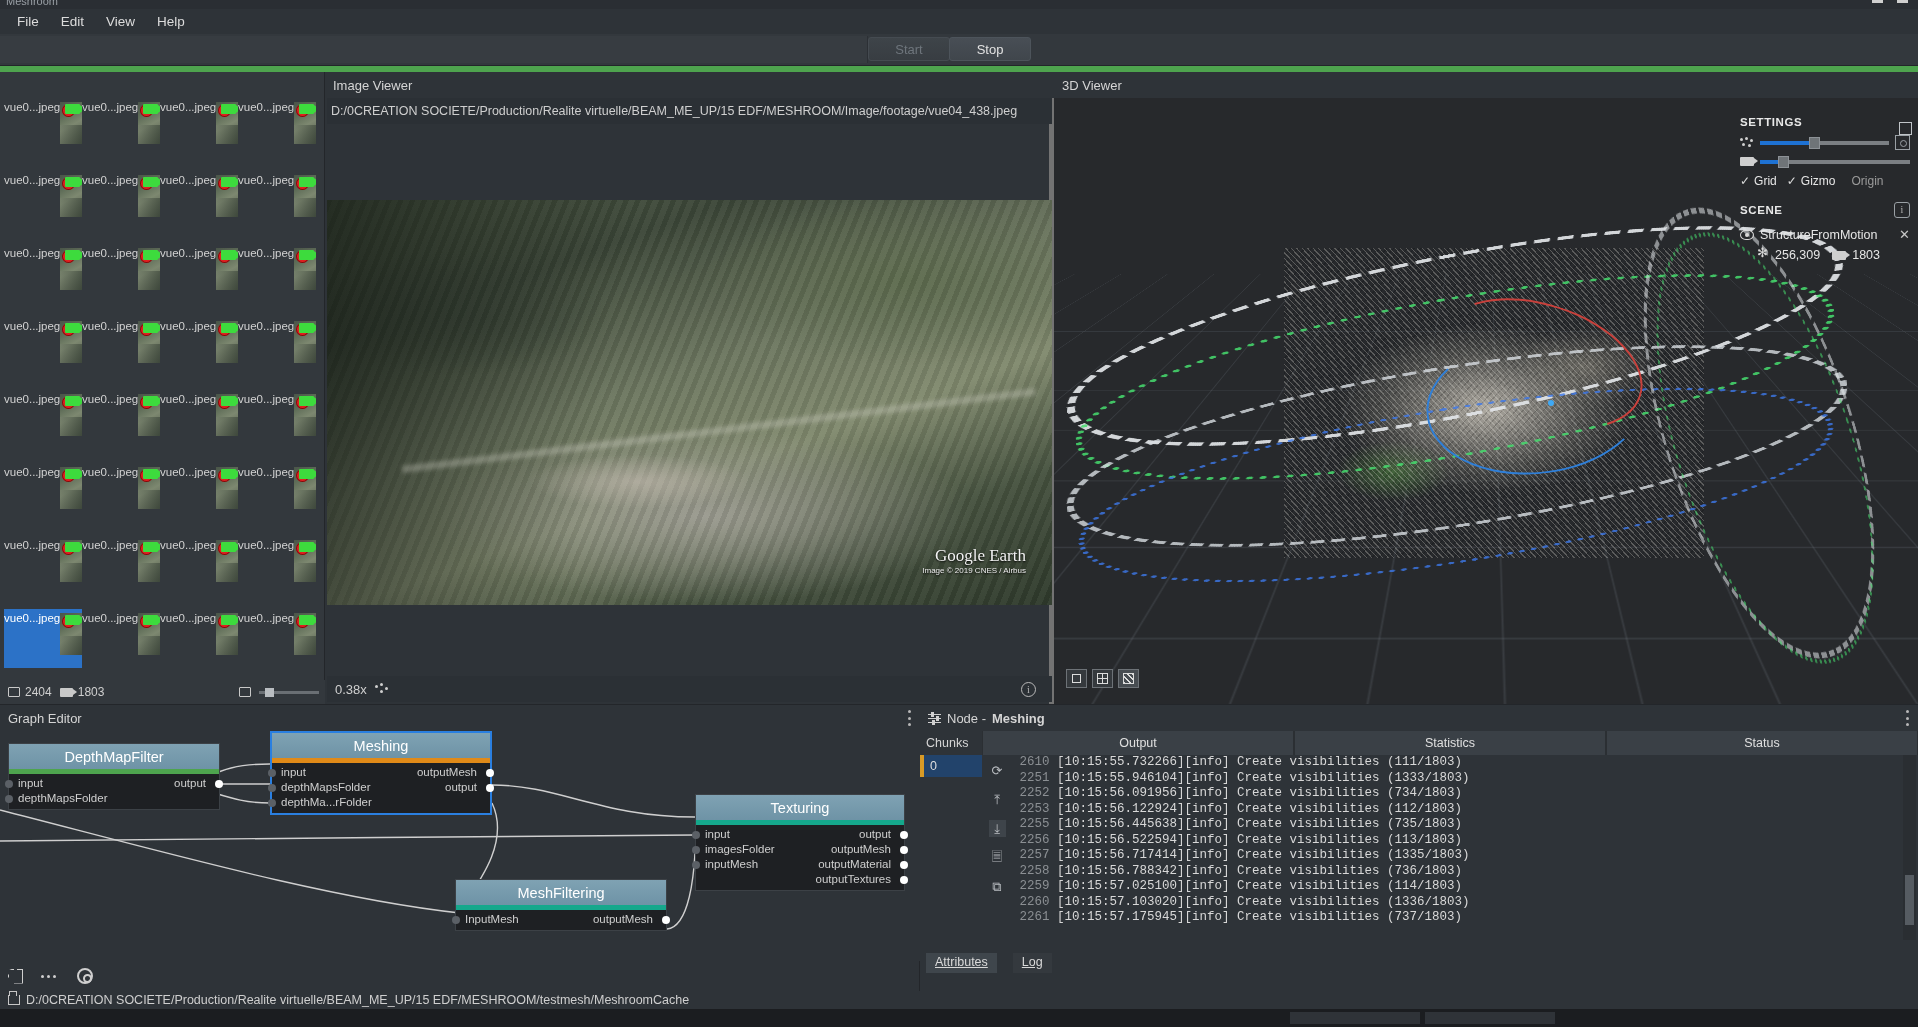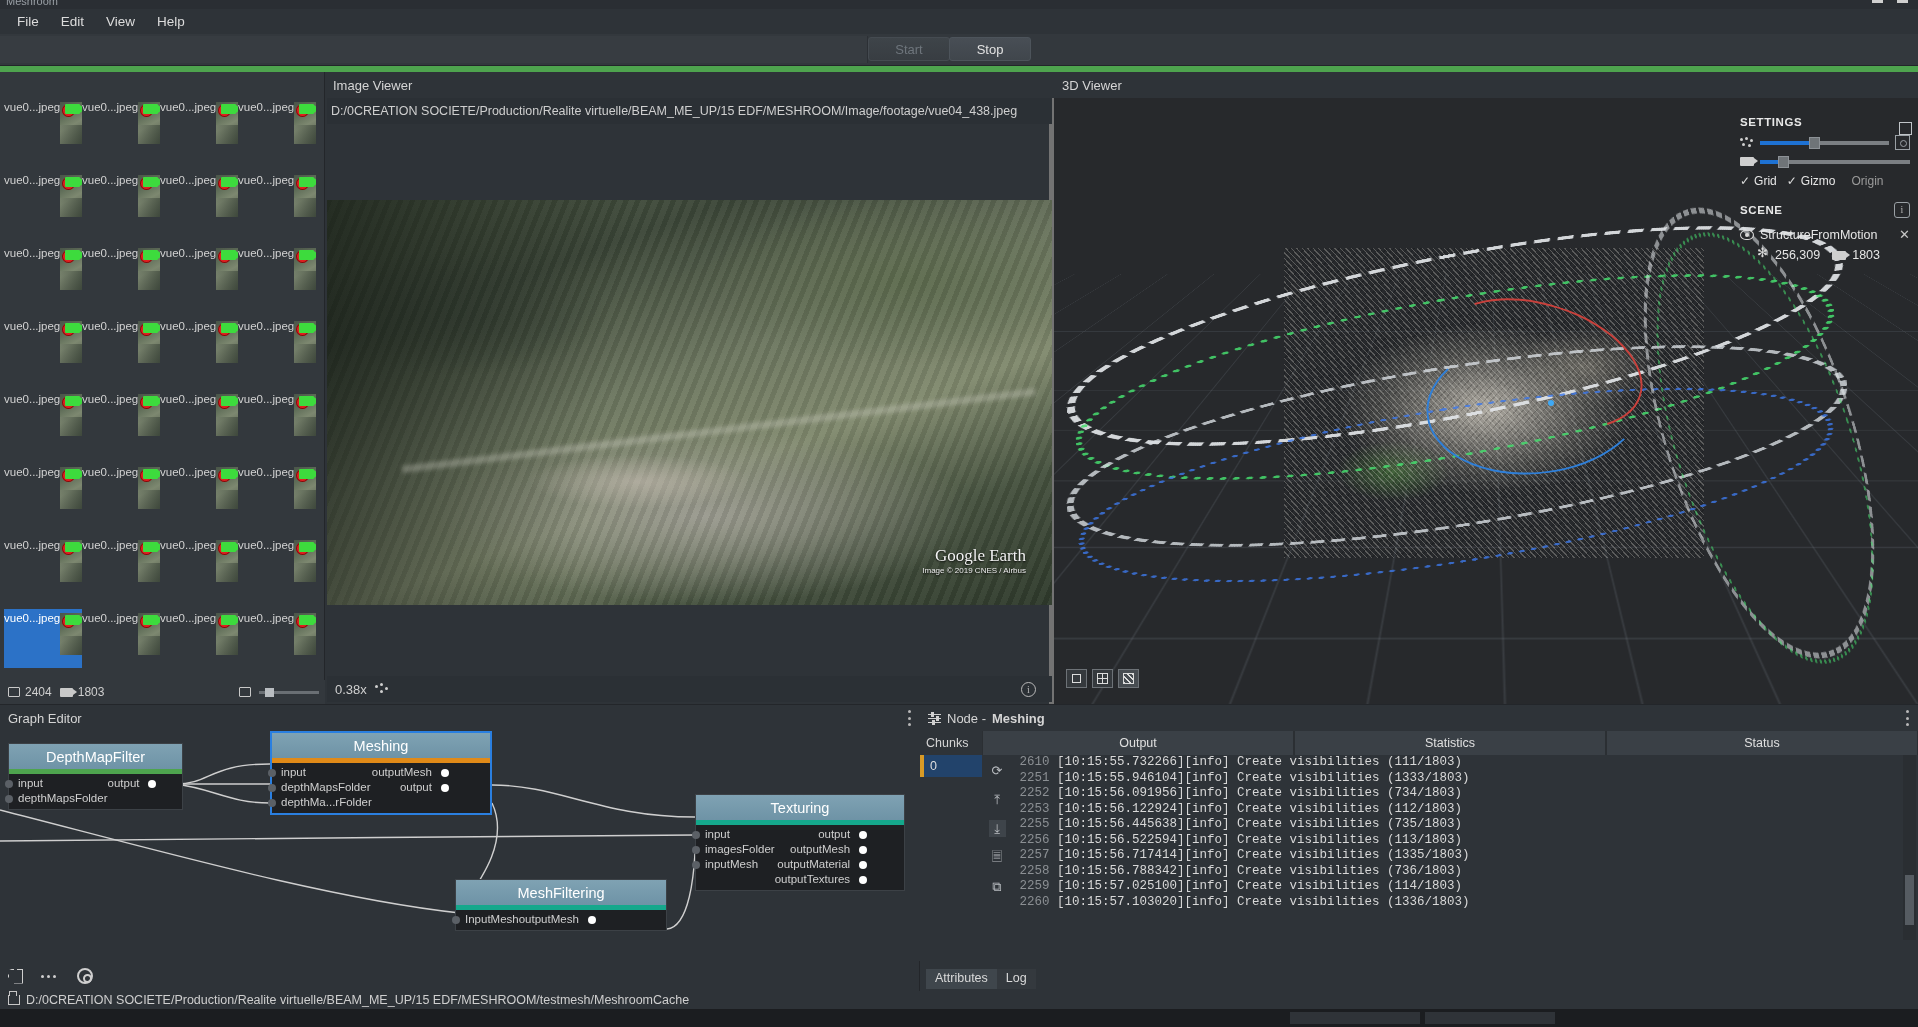--- a/index.html
+++ b/index.html
@@ -175,21 +175,21 @@
 
   
   #graph-panel{ position:absolute; left:0; top:704px; width:920px; height:287px; background:#2e3338; border-right:1px solid #23262a; border-top:1px solid #23262a; }
   #graph-hdr{ left:0; top:0; width:920px; }
   #graph-canvas{ position:absolute; left:0; top:26px; width:920px; height:230px; overflow:hidden; background:#2e3338; }
   .gnode{ position:absolute; background:#1e2023; border:1px solid #3c4146; }
   .gnode.sel{ border:2px solid #2a7fe0; }
   .gnode .ghead{ height:25px; background:linear-gradient(#7fa2b3,#6e93a6); display:flex; align-items:center; justify-content:center;
                  font-size:14.5px; color:#ffffff; }
   .gnode .gbar{ height:5px; }
-  .gnode .gbody{ display:flex; padding:3px 0 5px 0; }
+  .gnode .gbody{ display:flex; justify-content:space-between; padding:3px 0 5px 0; }
   .gnode .col{ display:flex; flex-direction:column; gap:3px; }
   .gnode .attr{ font-size:11.5px; color:#cfcfcf; position:relative; white-space:nowrap; }
   .gnode .col.in .attr{ padding-left:9px; }
   .gnode .col.out .attr{ padding-right:13px; text-align:right; }
   .port{ position:absolute; width:8px; height:8px; border-radius:50%; }
   .port.in{ left:-4px; top:3px; background:#5b6066; }
   .port.out{ right:-4px; top:3px; background:#ffffff; }
   #graph-tools{ position:absolute; left:8px; bottom:6px; display:flex; gap:18px; align-items:center; color:#cfcfcf; }
   .gt{ width:18px; height:18px; position:relative; }
   .gt-frame{ border:1.5px solid #cfcfcf; width:15px; height:15px; clip-path:polygon(0 0,6px 0,6px 1.5px,1.5px 1.5px,1.5px 6px,0 6px,0 0,0 100%,0 100%,0 calc(100% - 6px),1.5px calc(100% - 6px),1.5px calc(100% - 1.5px),6px calc(100% - 1.5px),6px 100%,100% 100%,100% calc(100% - 6px),calc(100% - 1.5px) calc(100% - 6px),calc(100% - 1.5px) calc(100% - 1.5px),calc(100% - 6px) calc(100% - 1.5px),calc(100% - 6px) 100%,100% 100%,100% 0,calc(100% - 6px) 0,calc(100% - 6px) 1.5px,calc(100% - 1.5px) 1.5px,calc(100% - 1.5px) 6px,100% 6px); }
@@ -213,21 +213,21 @@
   .chunk{ height:22px; background:#22436b; border-left:4px solid #d79a26; display:flex; align-items:center; padding-left:6px; font-size:12.5px; color:#dedede; }
   .logtools{ position:absolute; left:62px; top:50px; width:30px; height:185px; display:flex; flex-direction:column; align-items:center; gap:12px; padding-top:7px; }
   .ltool{ width:17px; height:17px; color:#b8bcc0; font-size:13px; display:flex; align-items:center; justify-content:center; }
   .ltool.boxed{ background:#3e444a; }
   #logview{ position:absolute; left:92px; top:50px; width:890px; height:185px; overflow:hidden;
             background:#2e3338; font-family:"Liberation Mono", monospace; font-size:12.5px; }
   .logline{ white-space:pre; line-height:15.5px; color:#d8d8d8; }
   .logline .ln{ color:#8b8f93; }
   #logscroll{ position:absolute; right:2px; top:50px; width:13px; height:185px; background:#2a2e32; }
   #logscroll i{ position:absolute; left:2px; top:120px; width:9px; height:50px; background:#565c62; }
-  .bottabs{ position:absolute; left:0; bottom:2px; height:20px; display:flex; gap:0; padding-left:6px; }
+  .bottabs{ position:absolute; left:0; bottom:18px; height:20px; display:flex; gap:16px; padding-left:6px;text-decoration:underline; }
   .bottab{ padding:2px 9px; font-size:12.5px; color:#dadada; background:#34393e; }
   .bottab.active{ background:#3f464c; }
 
   
   #footer{ position:absolute; left:0; bottom:18px; width:1918px; height:18px; background:#2e3338; display:flex; align-items:center; gap:6px; padding-left:8px;
            font-size:12.5px; color:#cfcfcf; }
   .ico-folder{ width:12px; height:10px; border:1.3px solid #c6c6c6; border-top:none; position:relative; }
   .ico-folder::before{ content:""; position:absolute; left:0; top:-4px; width:6px; height:4px; border:1.3px solid #c6c6c6; border-bottom:none; }
   #taskbar{ position:absolute; left:0; bottom:0; width:1918px; height:18px; background:#1b1d20; }
   #taskbar .seg{ position:absolute; left:1290px; top:3px; width:130px; height:12px; background:#2f3338; }
@@ -636,21 +636,21 @@
         <path d="M176,53 C210,53 210,33 270,33" stroke="#cfcfcf" stroke-width="1.4" fill="none"></path>
         <path d="M176,53 C212,53 226,53 270,53" stroke="#cfcfcf" stroke-width="1.4" fill="none"></path>
         <path d="M176,53 C214,58 230,72 270,72" stroke="#cfcfcf" stroke-width="1.4" fill="none"></path>
         <path d="M0,79 C160,120 330,168 460,182" stroke="#cfcfcf" stroke-width="1.4" fill="none"></path>
         <path d="M492,54 C560,54 600,86 695,86" stroke="#cfcfcf" stroke-width="1.4" fill="none"></path>
         <path d="M492,72 C510,110 480,150 462,176" stroke="#cfcfcf" stroke-width="1.4" fill="none"></path>
         <path d="M0,110 C200,110 480,104 695,104" stroke="#cfcfcf" stroke-width="1.4" fill="none"></path>
         <path d="M667,198 C690,196 694,140 695,122" stroke="#cfcfcf" stroke-width="1.4" fill="none"></path>
       </svg>
       <div id="graph-nodes">
-          <div class="gnode" style="left: 8px; top: 12px; width: 175px;">
+          <div class="gnode" style="left: 8px; top: 12px; width: 212px;">
             <div class="ghead">DepthMapFilter</div>
             <div class="gbar" style="background: rgb(78, 164, 78);"></div>
             <div class="gbody">
               <div class="col in">
                 <div class="attr">input<span class="port in"></span></div>
                 <div class="attr">depthMapsFolder<span class="port in"></span></div>
               </div>
               <div class="col out">
                 <div class="attr">output<span class="port out"></span></div>
               </div>
@@ -757,20 +757,21 @@
         <div class="logline"><span class="ln"> 2610 </span><span>[10:15:55.732266][info] Create visibilities (111/1803)</span></div>
         <div class="logline"><span class="ln"> 2251 </span><span>[10:15:55.946104][info] Create visibilities (1333/1803)</span></div>
         <div class="logline"><span class="ln"> 2252 </span><span>[10:15:56.091956][info] Create visibilities (734/1803)</span></div>
         <div class="logline"><span class="ln"> 2253 </span><span>[10:15:56.122924][info] Create visibilities (112/1803)</span></div>
         <div class="logline"><span class="ln"> 2255 </span><span>[10:15:56.445638][info] Create visibilities (735/1803)</span></div>
         <div class="logline"><span class="ln"> 2256 </span><span>[10:15:56.522594][info] Create visibilities (113/1803)</span></div>
         <div class="logline"><span class="ln"> 2257 </span><span>[10:15:56.717414][info] Create visibilities (1335/1803)</span></div>
         <div class="logline"><span class="ln"> 2258 </span><span>[10:15:56.788342][info] Create visibilities (736/1803)</span></div>
         <div class="logline"><span class="ln"> 2259 </span><span>[10:15:57.025100][info] Create visibilities (114/1803)</span></div>
         <div class="logline"><span class="ln"> 2260 </span><span>[10:15:57.103020][info] Create visibilities (1336/1803)</span></div>
+        <div class="logline"><span class="ln"> 2261 </span><span>[10:15:57.175945][info] Create visibilities (737/1803)</span></div>
       </div>
     <div id="logscroll">
         <i></i>
       </div>
 
     <div class="bottabs">
       <div class="bottab active">Attributes</div>
       <div class="bottab">Log</div>
     </div>
   </div>

